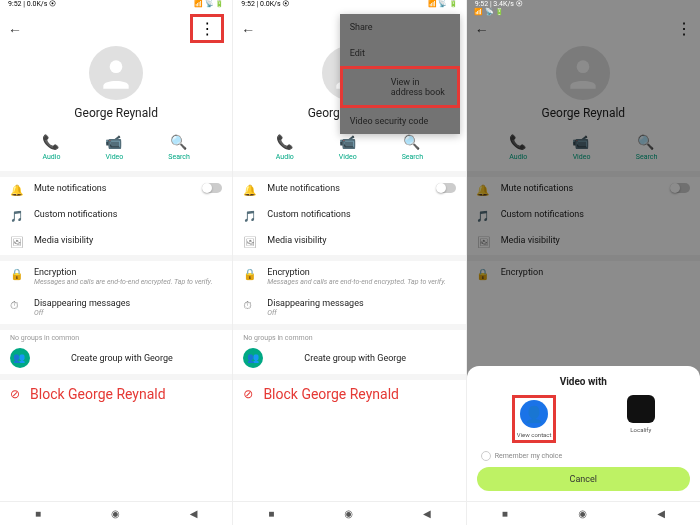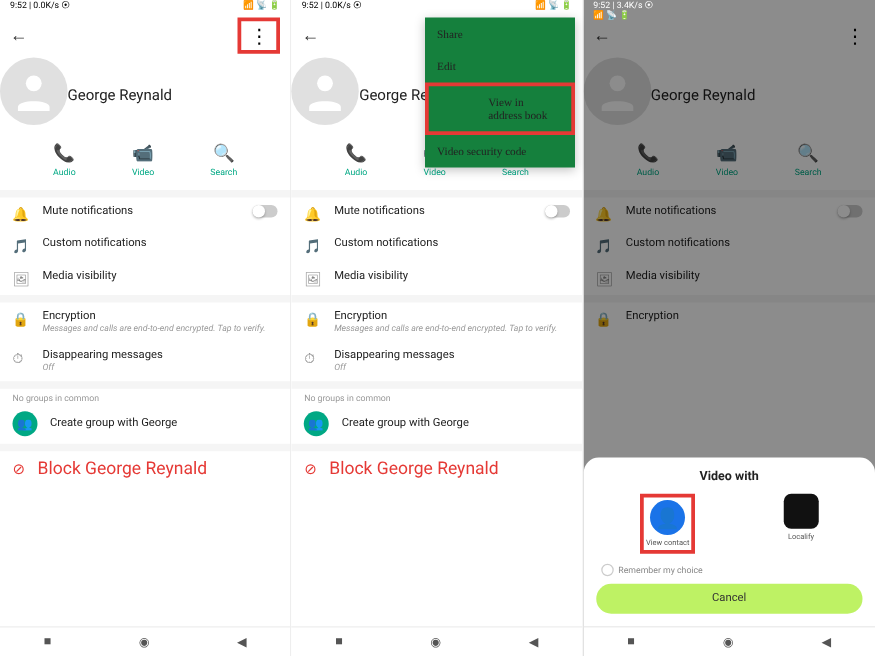--- a/index.html
+++ b/index.html
@@ -4,49 +4,49 @@
 <style>
   * { box-sizing: border-box; margin: 0; padding: 0; }
   body { font-family: -apple-system, Roboto, Arial, sans-serif; background: #fff; width: 700px; height: 525px; overflow: hidden; }
   .row { display: flex; width: 700px; height: 525px; }
   .phone { width: 233.33px; height: 525px; border-right: 1px solid #eee; position: relative; background: #fff; display: flex; flex-direction: column; }
   .phone:last-child { border-right: none; }
   .status { height: 14px; display: flex; justify-content: space-between; font-size: 7px; padding: 0 8px; color: #000; }
   .header { height: 28px; display: flex; align-items: center; padding: 0 8px; justify-content: space-between; }
   .back { font-size: 14px; color: #333; }
   .dotsbox { border: 3px solid #e53935; padding: 2px 6px; }
-  .avatar-wrap { display: flex; flex-direction: row; align-items: center; padding: 4px 0 8px 0; }
+  .avatar-wrap { display: flex; flex-direction: column; align-items: center; padding: 4px 0 8px 0; }
   .avatar { width: 54px; height: 54px; border-radius: 50%; background: #e0e0e0; display: flex; align-items: center; justify-content: center; }
   .avatar svg { width: 38px; height: 38px; fill: #fff; }
   .name { font-size: 12px; color: #222; margin-top: 6px; }
   .actions { display: flex; justify-content: space-around; padding: 6px 20px 10px 20px; }
   .act { display: flex; flex-direction: column; align-items: center; gap: 3px; }
   .act .ic { color: #00a884; font-size: 14px; }
   .act .lbl { font-size: 7px; color: #00a884; }
   .divider { height: 6px; background: #f5f5f5; }
   .item { display: flex; align-items: flex-start; padding: 6px 10px; gap: 10px; }
   .item .ico { width: 14px; color: #888; font-size: 11px; flex-shrink: 0; margin-top: 1px; }
   .item .txt { flex: 1; }
   .item .ttl { font-size: 9px; color: #222; }
   .item .sub { font-size: 7px; color: #999; margin-top: 1px; line-height: 1.2; font-style: italic; }
   .toggle { width: 20px; height: 10px; background: #ccc; border-radius: 5px; position: relative; }
   .toggle::after { content:""; position:absolute; width:10px; height:10px; border-radius:50%; background:#fff; left:0; top:0; box-shadow:0 1px 2px rgba(0,0,0,.3); }
   .sect-lbl { font-size: 7px; color: #999; padding: 4px 10px 0 10px; }
   .grp { display:flex; align-items:center; padding: 6px 10px; gap:10px; }
   .grp .gico { width:20px; height:20px; border-radius:50%; background:#00a884; display:flex; align-items:center; justify-content:center; color:#fff; font-size:10px; }
-  .grp .gtxt { font-size:9px; color:#222; }
+  .grp .gtxt { font-size:9px; color:#222;margin-left:31px; }
   .blk { display:flex; align-items:center; padding:6px 10px; gap:10px; }
   .blk .bico { color:#e53935; font-size:12px; }
   .blk .btxt { font-size:14px; color:#e53935; }
   .nav { height: 24px; display:flex; justify-content:space-around; align-items:center; border-top:1px solid #eee; margin-top:auto; }
   .nav span { font-size:10px; color:#555; }
   .scroll { flex:1; overflow:hidden; }
 
   
-  .menu { position:absolute; top:14px; right:6px; width:120px; background:#15803d; box-shadow:0 2px 8px rgba(0,0,0,.25); z-index:10;font-family:Liberation Serif, serif; }
+  .menu { position:absolute; top:14px; right:6px; width:120px; background:#737373; box-shadow:0 2px 8px rgba(0,0,0,.25); z-index:10; }
   .mitem { font-size:9px; padding:8px 10px; color:#222; }
   .mitem.hl { border:3px solid #e53935;padding-left:48px; }
 
   
   .dim { position:absolute; inset:0; background:rgba(0,0,0,.45); }
   .sheet { position:absolute; bottom:24px; left:0; right:0; background:#fff; border-radius:12px 12px 0 0; padding:10px; }
   .sheet h4 { font-size:10px; text-align:center; margin-bottom:8px; color:#222; }
   .apps { display:flex; justify-content:space-around; margin-bottom:8px; }
   .app { display:flex; flex-direction:column; align-items:center; gap:3px; }
   .appicon { width:28px; height:28px; border-radius:50%; display:flex; align-items:center; justify-content:center; }

